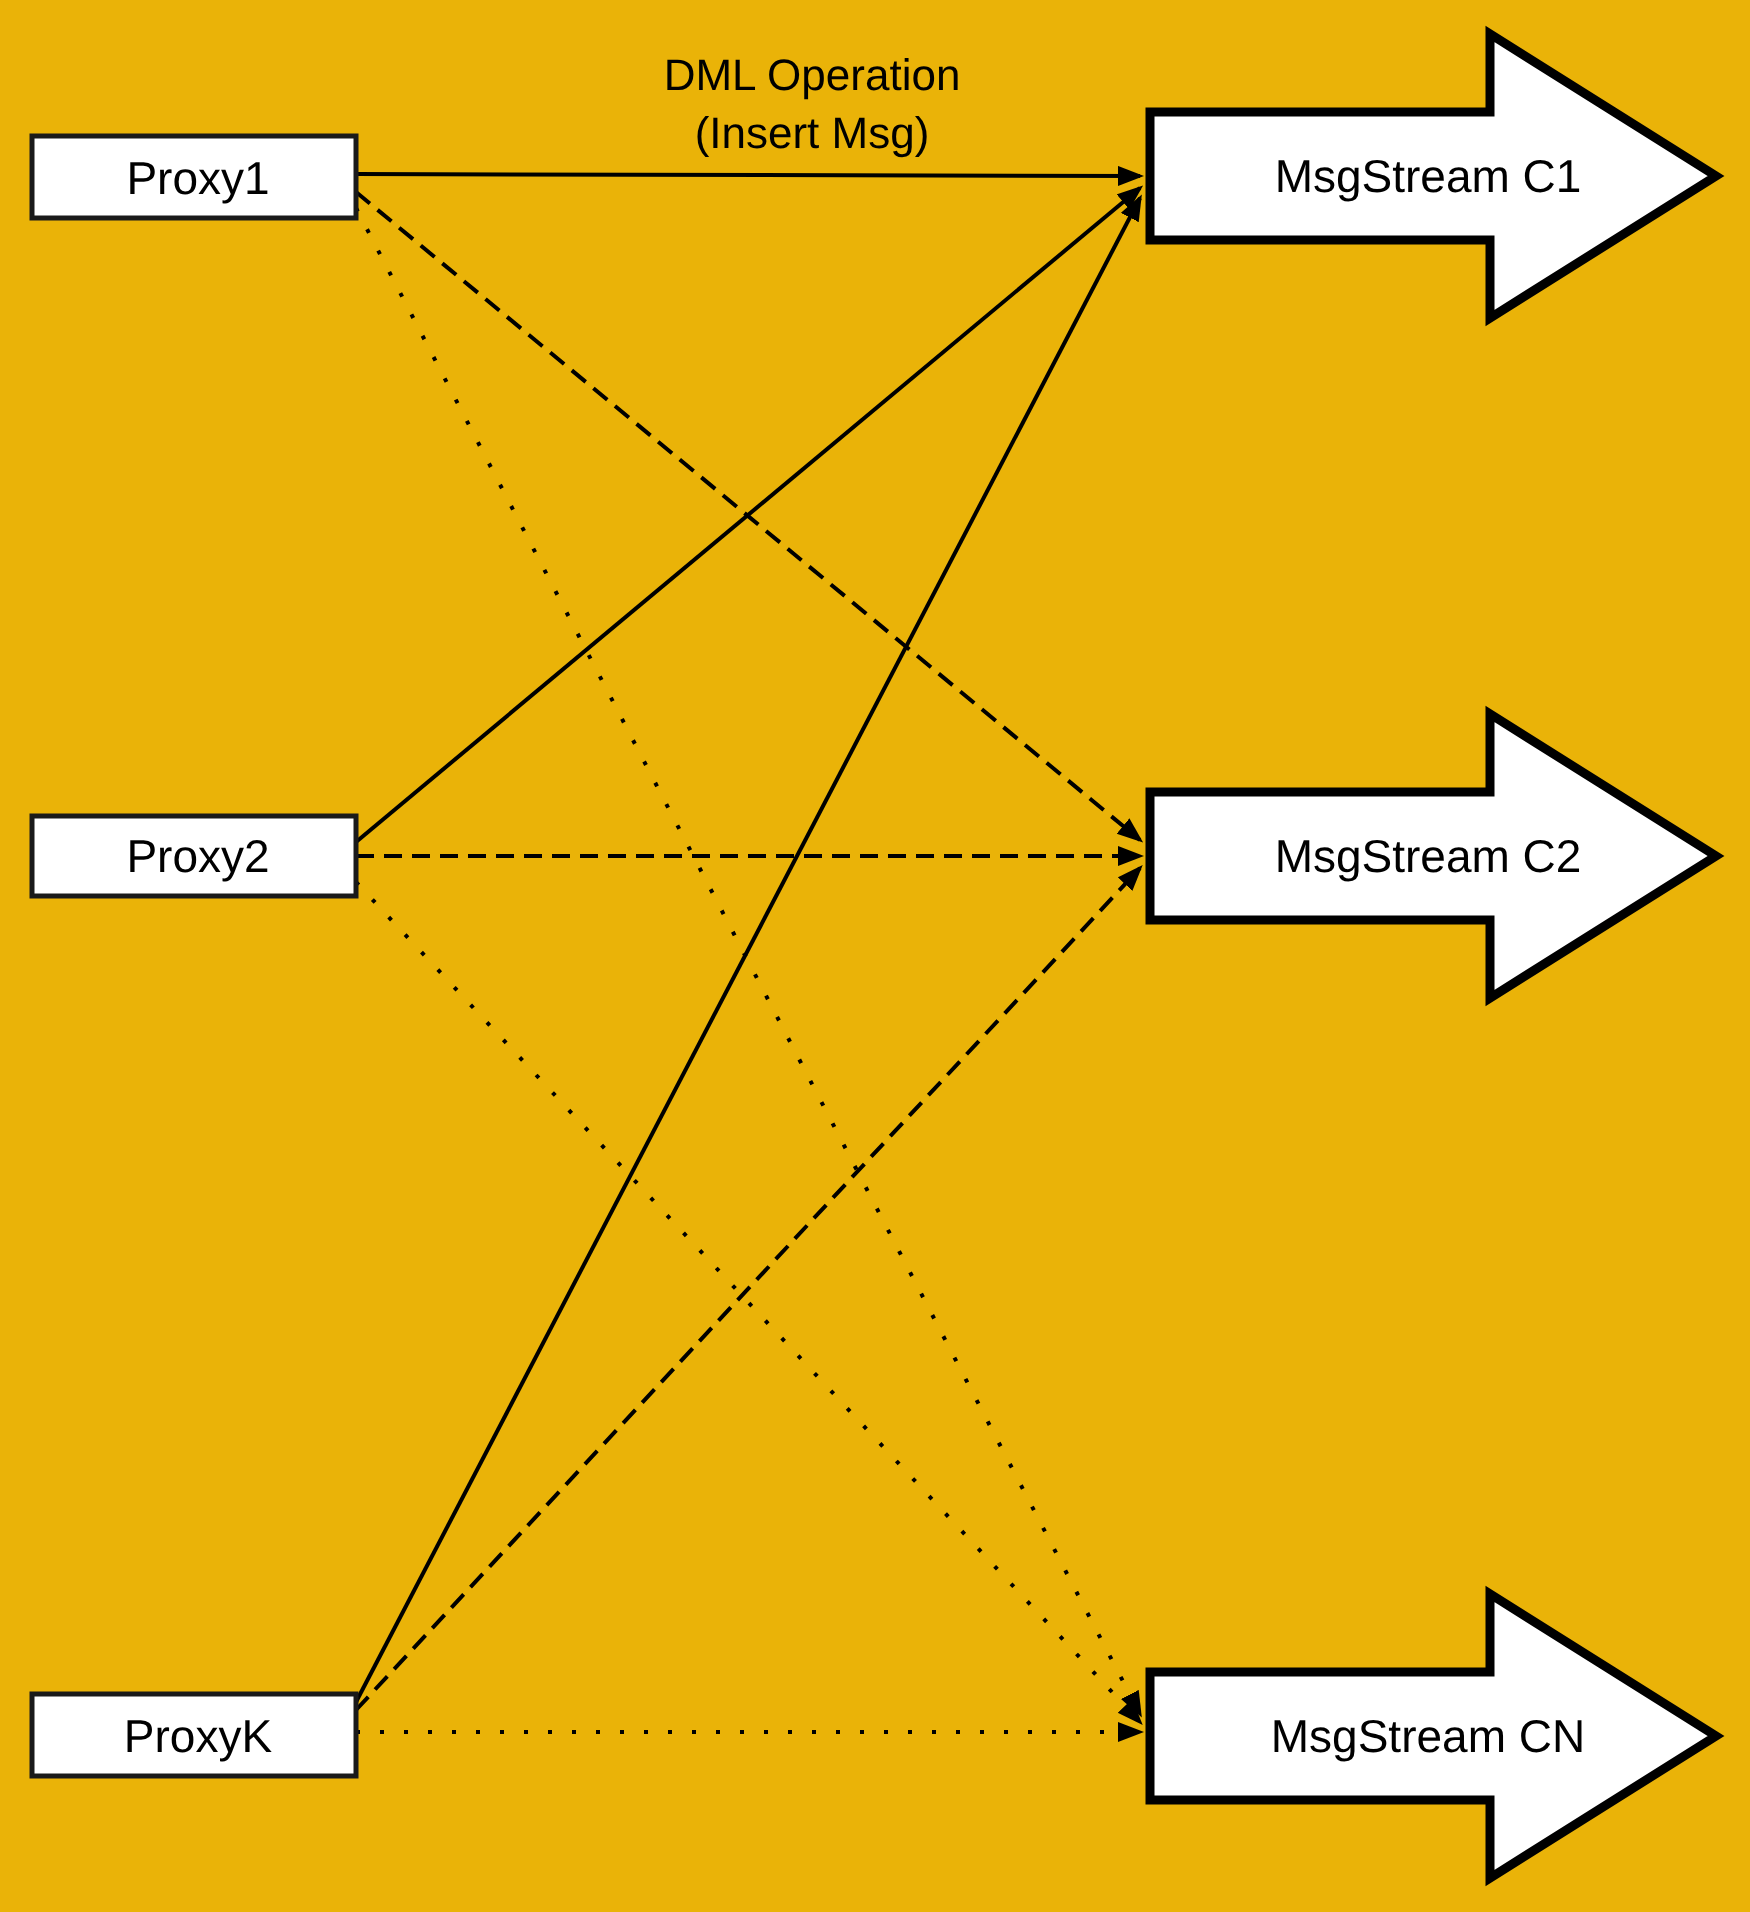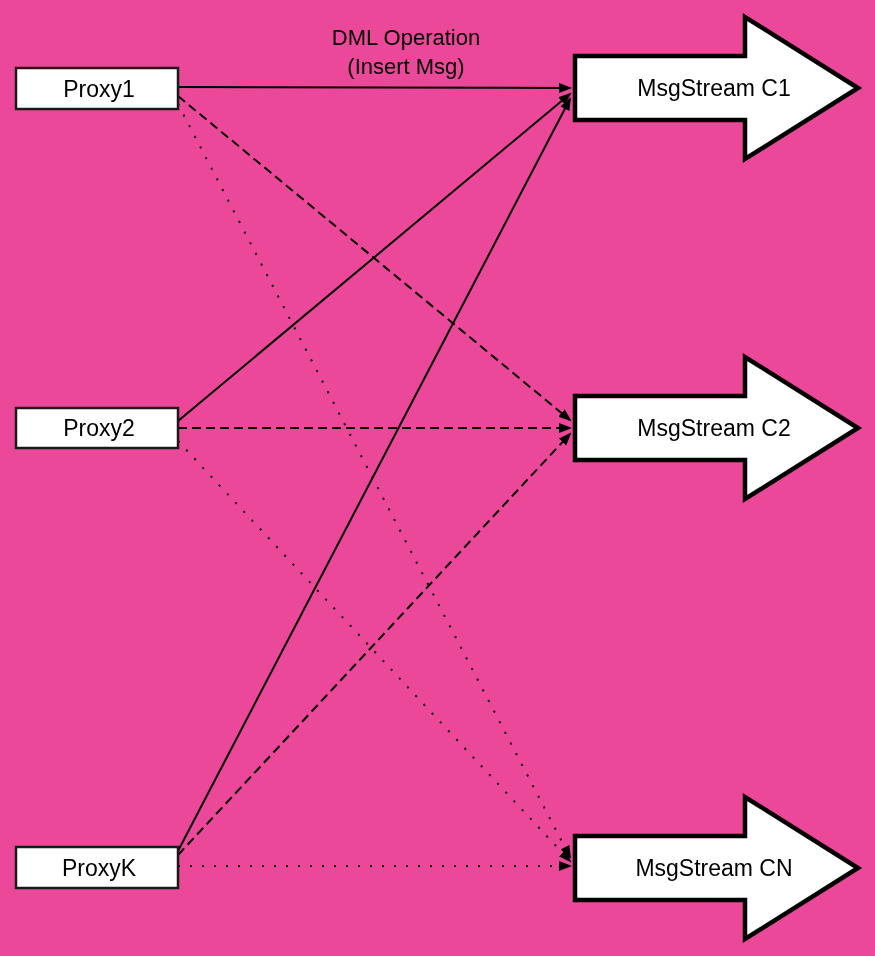--- a/index.html
+++ b/index.html
@@ -4,21 +4,21 @@
 <style>
   html, body {
     margin: 0;
     padding: 0;
     background: #ffffff;
   }
   .canvas {
     position: relative;
     width: 875px;
     height: 956px;
-    background: #ec4899;
+    background: #eab308;
     font-family: "Liberation Sans", sans-serif;
   }
   svg { display: block; }
 
   .proxy-box {
     fill: #ffffff;
     stroke: #1a1a1a;
     stroke-width: 2.5;
   }
   .stream-arrow {

